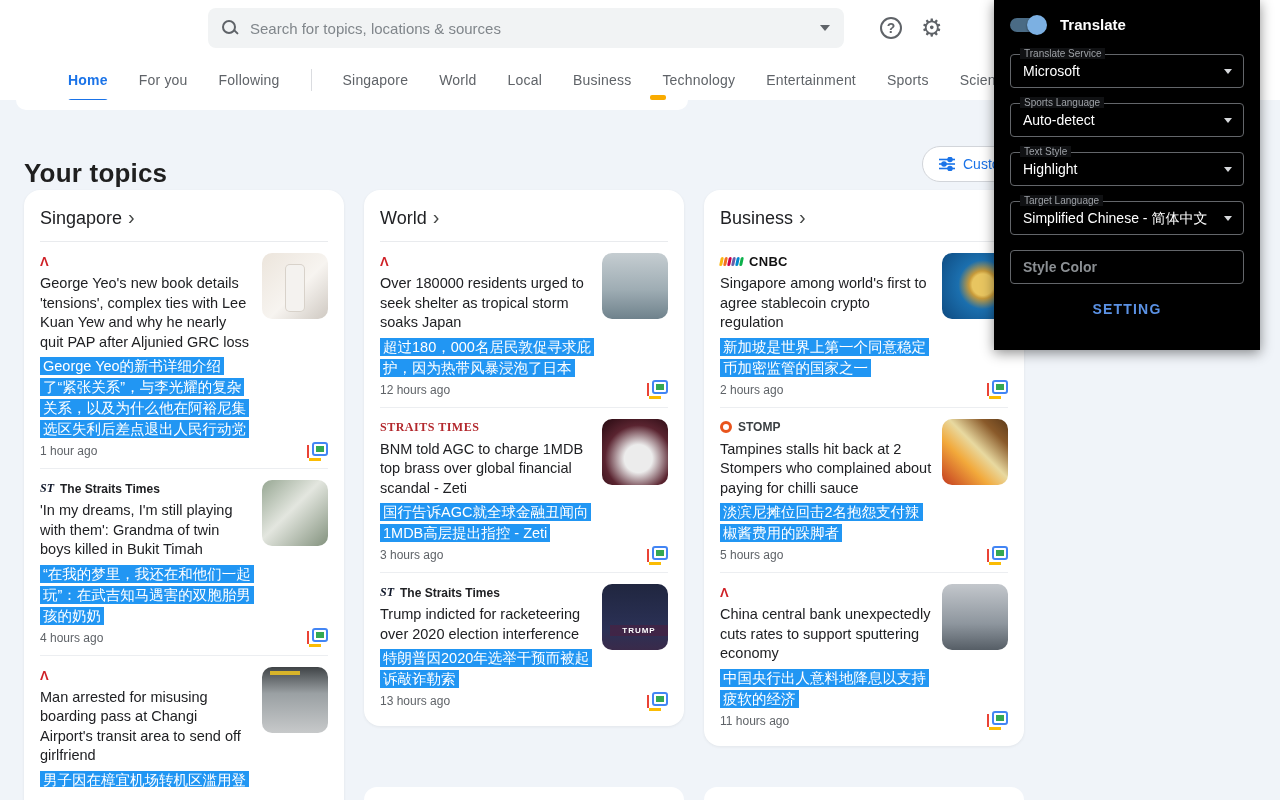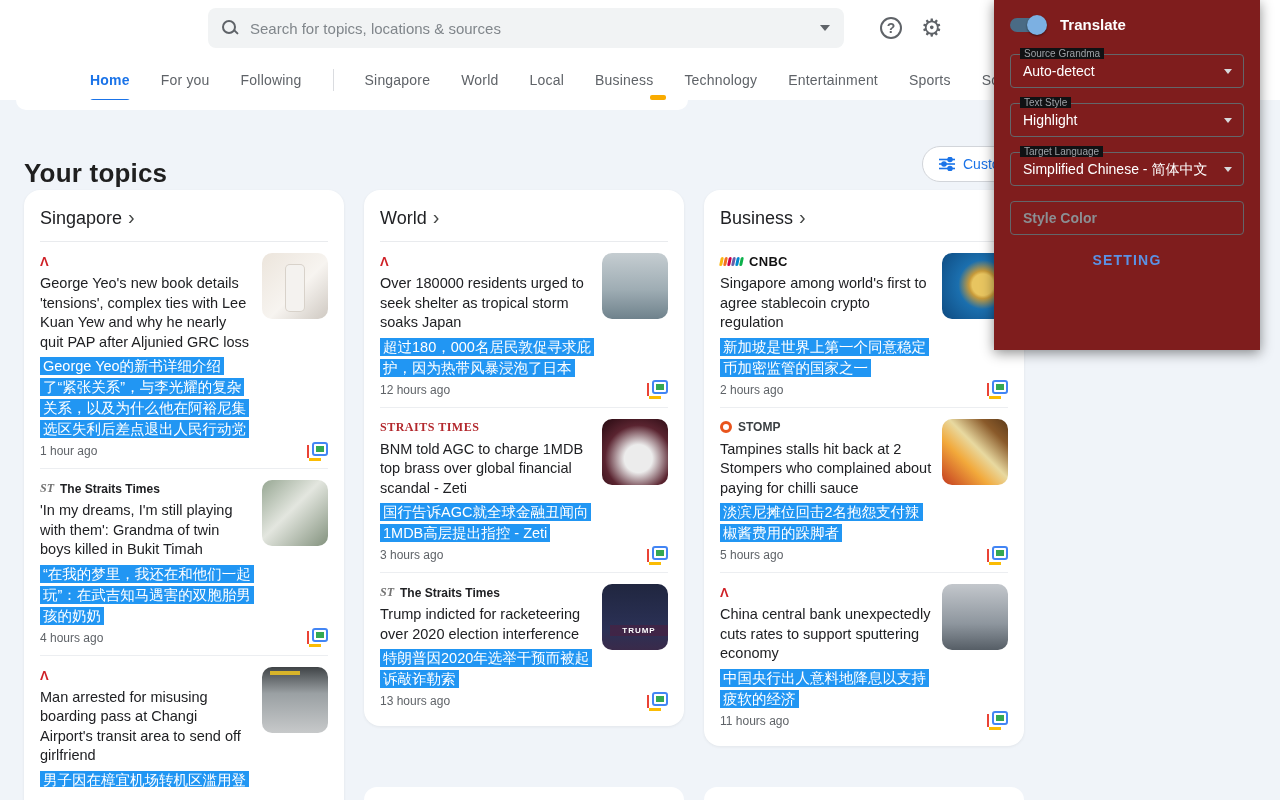--- a/index.html
+++ b/index.html
@@ -12,21 +12,21 @@
   .mag { width:16px; height:16px; position:relative; flex:none; }
   .mag::before { content:""; position:absolute; left:0; top:0; width:10px; height:10px; border:2px solid #5f6368; border-radius:50%; }
   .mag::after { content:""; position:absolute; left:11px; top:11px; width:6px; height:2px; background:#5f6368; transform:rotate(45deg); border-radius:1px; }
   .searchbox input { flex:1; border:none; background:transparent; outline:none; font-size:15px; color:#202124; font-family:inherit; }
   .searchbox input::placeholder { color:#80868b; }
   .caret-down { width:0; height:0; border-left:5px solid transparent; border-right:5px solid transparent; border-top:6px solid #5f6368; flex:none; }
   .help-icon { position:absolute; left:880px; top:17px; width:22px; height:22px; border:2px solid #5f6368; border-radius:50%; color:#5f6368; font-size:14px; font-weight:700; text-align:center; line-height:19px; }
   .gear-icon { position:absolute; left:921px; top:14px; font-size:24px; color:#5f6368; line-height:28px; }
 
   
-  .nav { position:absolute; top:62px; left:68px; display:flex; align-items:center; gap:31px; height:36px;margin-left:22px; }
+  .nav { position:absolute; top:62px; left:68px; display:flex; align-items:center; gap:31px; height:36px; }
   .tab { font-size:14px; color:#5f6368; font-weight:500; letter-spacing:.2px; position:relative; white-space:nowrap; cursor:pointer; }
   .tab.active { color:#1a73e8; font-weight:700; }
   .tab.active::after { content:""; position:absolute; left:0; right:0; bottom:-14px; height:3px; background:#1a73e8; border-radius:3px 3px 0 0; }
   .nav-divider { width:1px; height:22px; background:#dadce0; }
 
   
   .content-bg { position:absolute; top:100px; left:0; width:1280px; height:700px; background:#f0f4f9; }
   .prev-card-sliver { position:absolute; top:100px; left:16px; width:672px; height:10px; background:#fff; border-radius:0 0 16px 16px; }
   .yellow-sliver { position:absolute; top:95px; left:650px; width:16px; height:5px; background:#f9ab00; border-radius:2px; }
 
@@ -55,21 +55,21 @@
 
   
   .ticon { width:21px; height:19px; position:relative; cursor:pointer; flex:none; }
   .ticon .page { position:absolute; right:0; top:0; width:16px; height:14px; border:2px solid #4285f4; border-radius:3px; background:#fff; }
   .ticon .inner { position:absolute; right:4px; top:4px; width:8px; height:6px; background:#34a853; }
   .ticon .redbar { position:absolute; left:0; top:3px; width:2px; height:13px; background:#ea4335; }
   .ticon .yellowbar { position:absolute; left:2px; bottom:0; width:12px; height:3px; background:#fbbc04; }
 
   
   .logo-cna { color:#cf2026; font-weight:900; font-size:13px; line-height:13px; font-family:"Liberation Sans",sans-serif; }
-  .logo-st-badge { font-family:"Liberation Serif","DejaVu Serif",serif; font-weight:700; font-style:italic; font-size:12px; color:#737373; }
+  .logo-st-badge { font-family:"Liberation Serif","DejaVu Serif",serif; font-weight:700; font-style:italic; font-size:12px; color:#0f172a; }
   .logo-nst-text { font-family:"Liberation Serif","DejaVu Serif",serif; font-weight:700; font-size:12px; color:#b3282d; letter-spacing:.5px; }
   .peacock { display:inline-flex; gap:1px; align-items:flex-end; transform:skewX(-12deg); }
   .peacock i { width:3px; height:9px; border-radius:2px; display:block; }
   .logo-cnbc-text { font-weight:800; font-size:13px; color:#111; letter-spacing:.3px; }
   .logo-stomp-ring { width:12px; height:12px; border:3px solid #e8541d; border-radius:50%; display:inline-block; }
   .logo-stomp-text { font-weight:700; font-size:12px; color:#3c4043; }
 
   
   .th-s1 { background:linear-gradient(135deg,#ece5dc,#f7f4f0 55%,#cfc9c2); }
   .th-s1::after { content:""; position:absolute; left:24px; top:12px; width:18px; height:46px; background:#f4f2ef; border-radius:4px; box-shadow:0 0 0 1px #d8d2ca; }
@@ -81,21 +81,21 @@
   .th-w3 { background:linear-gradient(180deg,#20263f,#2b3156 70%,#3a2a4a); }
   .th-b1 { background:radial-gradient(circle at 62% 48%,#e8c560 20%,#c79a3a 26%,#1b6fae 46%,#0e4a80); }
   .th-b2 { background:linear-gradient(45deg,#c33b20,#f2a93b 35%,#e8d9a0 55%,#8a5a2a 80%,#5c3a1a); }
   .th-b3 { background:linear-gradient(180deg,#c3c7cc,#8e969e 60%,#565e66); }
 
   
   .stubs { position:absolute; top:787px; left:24px; display:flex; gap:20px; }
   .stub { width:320px; height:13px; background:#fff; border-radius:16px 16px 0 0; }
 
   
-  .panel { position:absolute; top:0; left:994px; width:266px; height:350px; background:#7f1d1d; z-index:50; box-shadow:0 3px 12px rgba(0,0,0,.45); }
+  .panel { position:absolute; top:0; left:994px; width:266px; height:350px; background:#000000; z-index:50; box-shadow:0 3px 12px rgba(0,0,0,.45); }
   .panel-toggle-row { display:flex; align-items:center; padding:16px 16px 6px; gap:16px; }
   .toggle { position:relative; width:34px; height:14px; background:#4a6b85; border-radius:7px; cursor:pointer; flex:none; }
   .toggle .knob { position:absolute; right:-3px; top:-3px; width:20px; height:20px; border-radius:50%; background:#7cb0e2; box-shadow:0 1px 2px rgba(0,0,0,.5); }
   .panel-title { color:#fff; font-size:15px; font-weight:700; }
   .pfield { position:relative; margin:15px 16px 0; height:34px; border:1px solid #63666a; border-radius:4px; }
   .pfield .flabel { position:absolute; top:-7px; left:9px; background:#101113; padding:0 4px; font-size:10px; color:#9da1a6; white-space:nowrap; }
   .pfield .fvalue { font-size:14px; color:#fff; font-weight:500; line-height:32px; padding:0 26px 0 12px; white-space:nowrap; overflow:hidden; }
   .pfield .fcaret { position:absolute; right:11px; top:14px; width:0; height:0; border-left:4.5px solid transparent; border-right:4.5px solid transparent; border-top:5.5px solid #d7d9dc; }
   .pfield.no-label .fvalue { color:#8b8f93; font-weight:700; }
   .setting-link { margin-top:17px; text-align:center; font-size:14px; font-weight:700; letter-spacing:1.2px; color:#5b92e5; cursor:pointer; }
@@ -395,23 +395,28 @@
 </div>
 
 <div class="panel">
   <div class="panel-toggle-row">
     <span class="toggle">
         <span class="knob"></span>
       </span>
     <span class="panel-title">Translate</span>
   </div>
 
-
   <div class="pfield">
-    <span class="flabel">Source Grandma</span>
+    <span class="flabel">Translate Service</span>
+    <div class="fvalue">Microsoft</div>
+    <span class="fcaret"></span>
+  </div>
+
+  <div class="pfield">
+    <span class="flabel">Sports Language</span>
     <div class="fvalue">Auto-detect</div>
     <span class="fcaret"></span>
   </div>
 
   <div class="pfield">
     <span class="flabel">Text Style</span>
     <div class="fvalue">Highlight</div>
     <span class="fcaret"></span>
   </div>
 

